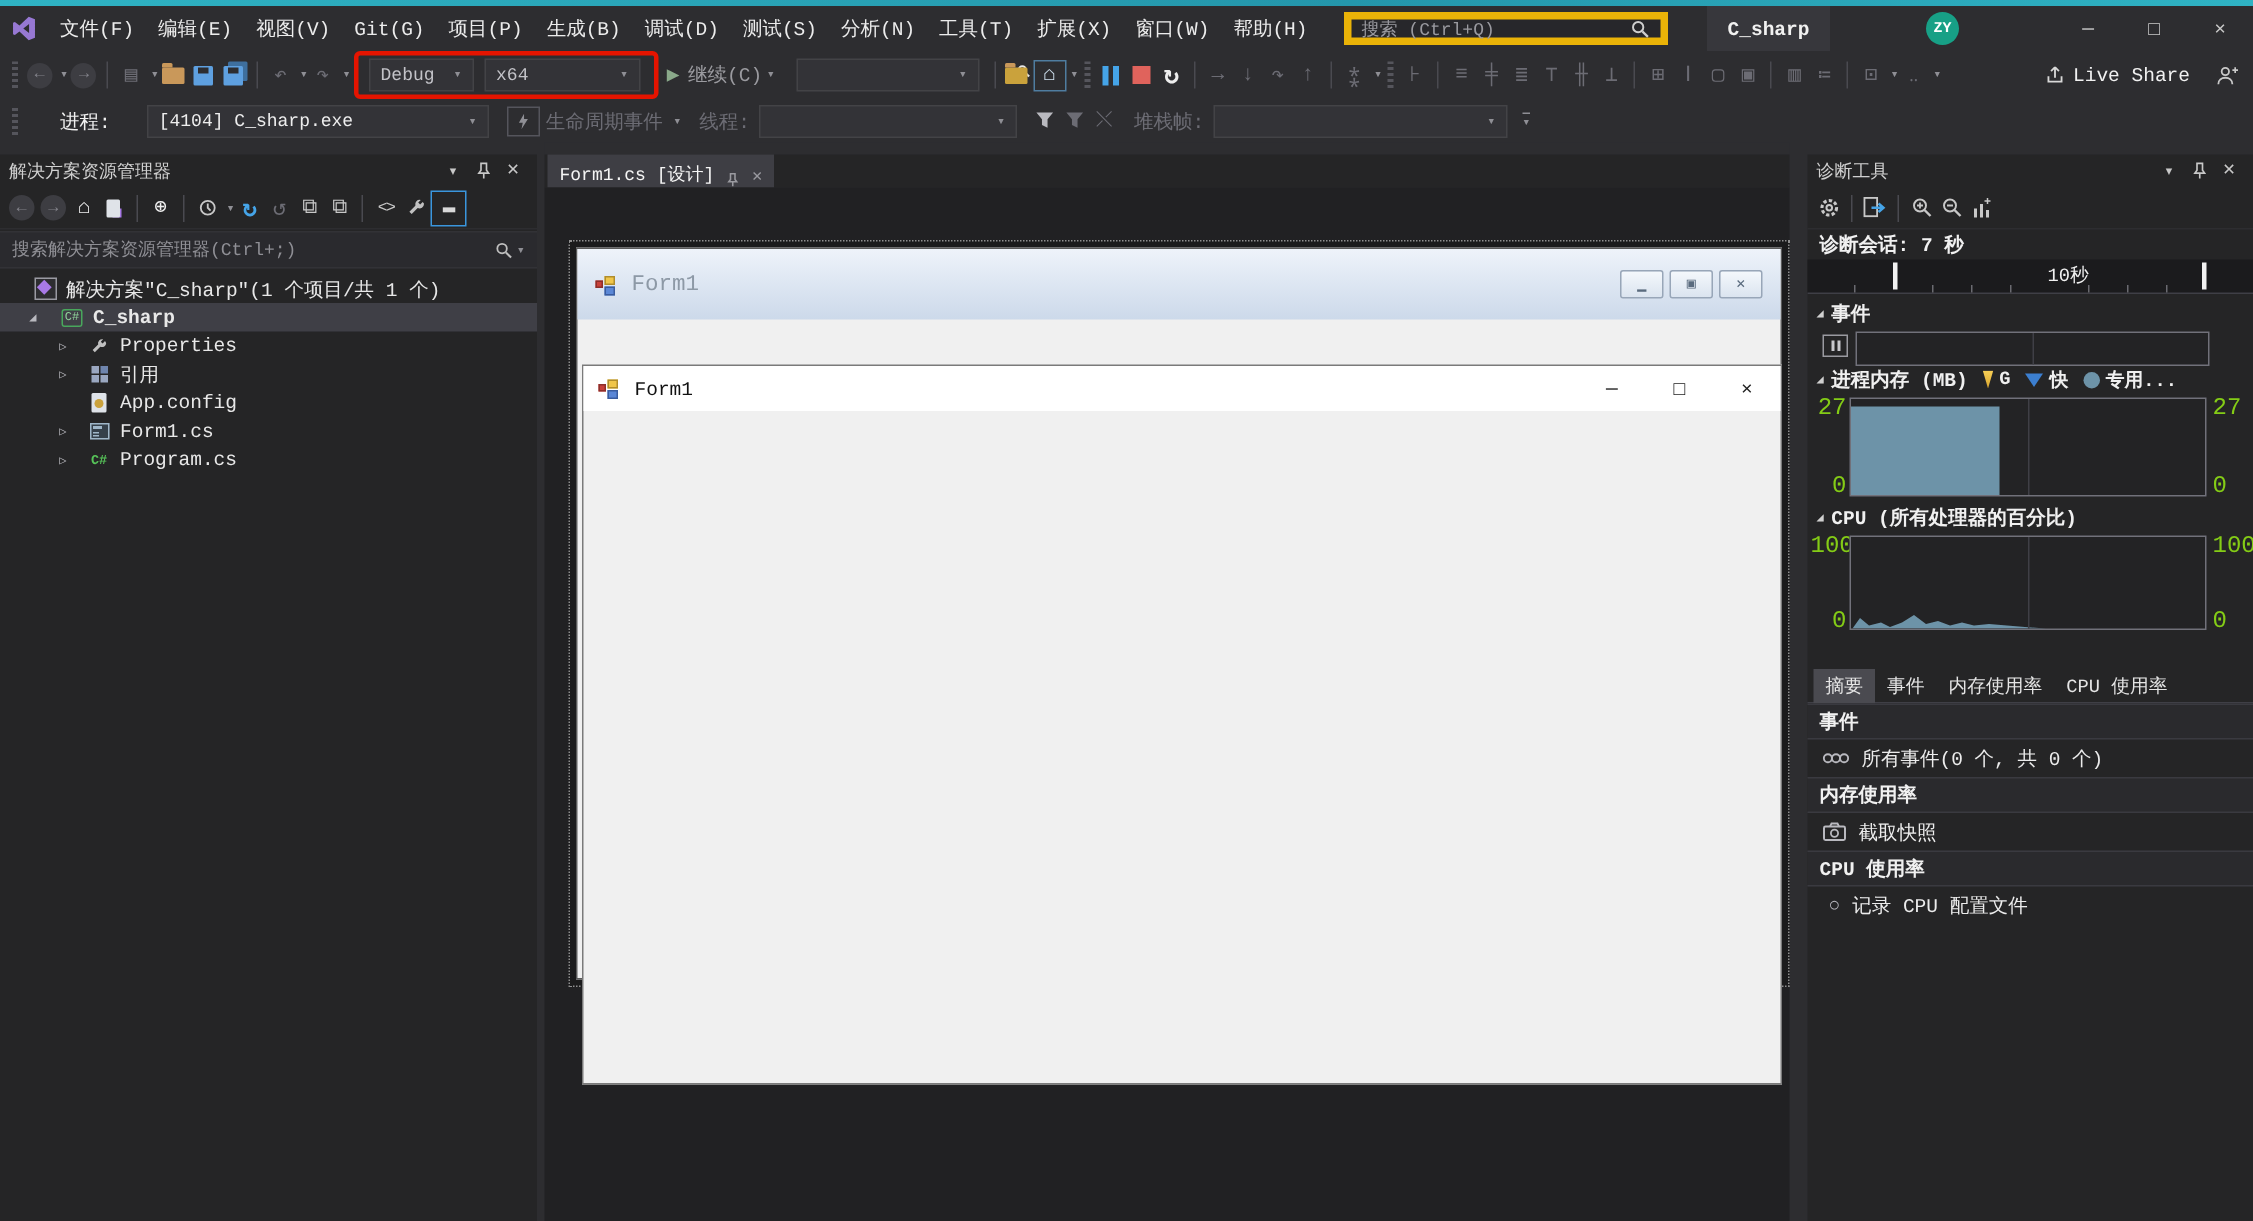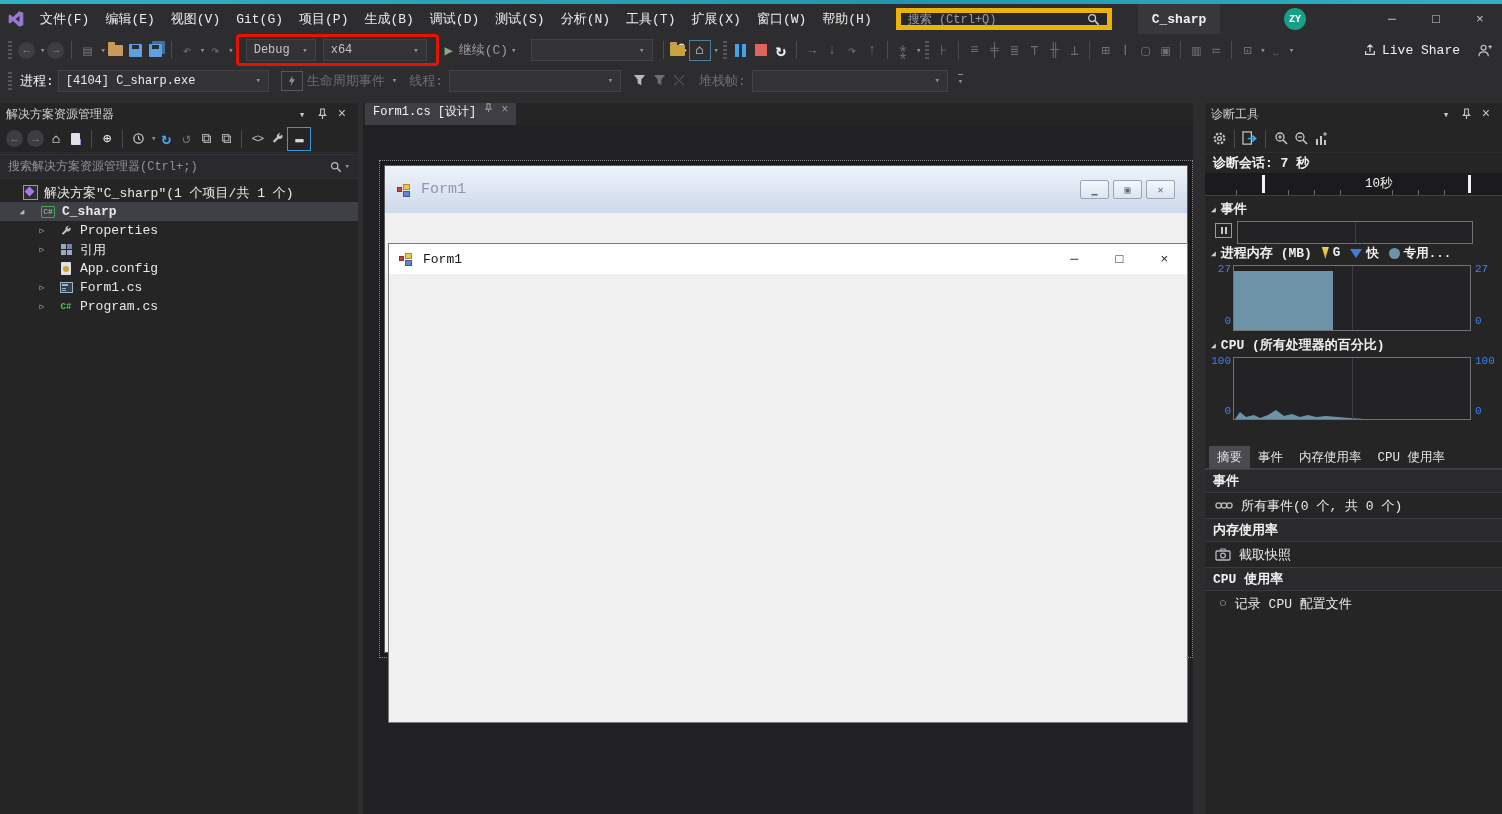--- a/index.html
+++ b/index.html
@@ -62,21 +62,21 @@
   .refico i:nth-child(2){background:#6f85ad}
   .doc{width:10px;height:13px;background:#dfe3e8;border-radius:1px;position:relative}
   .doc i{position:absolute;left:2px;top:4px;width:6px;height:6px;border-radius:50%;background:#caa23c}
   .formico{width:13px;height:11px;border:1px solid #9fb6c8;box-sizing:border-box;position:relative;background:#35404a}
   .formico:before{content:"";position:absolute;left:1px;top:1px;right:4px;height:2px;background:#9fb6c8}
   .formico:after{content:"";position:absolute;left:1px;top:5px;width:4px;height:1px;background:#9fb6c8;box-shadow:0 2px 0 #9fb6c8}
   .solico{width:13px;height:13px;border:1px solid #9a9aa2;position:relative;background:#2d2d30}
   .solico i{position:absolute;left:2px;top:2px;width:7px;height:7px;background:#a879e6;transform:rotate(45deg)}
   
   #tabbar{position:absolute;top:8px;left:0;right:0;height:22px;background:#252526;display:flex}
-  .tab{background:#3e3e44;color:#f5f5f5;display:flex;align-items:flex-start;padding:0 8px;font-size:12px;gap:8px}
+  .tab{background:#3e3e44;color:#f5f5f5;display:flex;align-items:flex-end;padding:0 8px;font-size:12px;gap:8px}
   #canvas{position:absolute;top:30px;left:0;right:0;bottom:0;background:#212123}
   #designer{position:absolute;left:16px;top:35px;width:814px;height:498px;border:1px dotted #8f8f8f;background:#1b1b1c;padding:4px;box-sizing:border-box}
   #dform{width:100%;height:100%;background:#f0f0f0;border:1px solid #5a5a5a;box-sizing:border-box}
   #dtitle{height:47px;background:linear-gradient(#eef3fa,#ccd9ea);display:flex;align-items:center;padding:0 12px;color:#8d99a6;font-size:15px;gap:8px}
   .dbtn{width:27px;height:17px;border:1px solid #98a6b8;border-radius:2px;background:linear-gradient(#f4f8fc,#dbe4ef);
         color:#5a6b7e;font-size:10px;display:flex;align-items:center;justify-content:center;margin-left:4px}
   #appform{position:absolute;left:25px;top:118px;width:800px;height:480px;background:#f0f0f0;border:1px solid #7a7a7a;box-sizing:border-box;z-index:5}
   #apptitle{height:30px;background:#fff;display:flex;align-items:center;padding-left:10px;color:#111;font-size:13px;gap:8px}
   .abtn{width:45px;height:29px;display:flex;align-items:center;justify-content:center;color:#222;font-size:13px;font-weight:300}
   .wfico{width:16px;height:14px;position:relative}
@@ -85,21 +85,21 @@
   .wfico .y{left:6px;top:1px;width:7px;height:6px;background:#f0c64a;border:1px solid #b08d2c;box-sizing:border-box}
   .wfico .b{left:6px;top:8px;width:7px;height:6px;background:#5b87d6;border:1px solid #3a5c9e;box-sizing:border-box}
   
   .dsec{display:flex;align-items:center;padding:0 6px;font-weight:bold;color:#f0f0f0;height:18px;gap:5px}
   .dsec .tri{font-size:8px;color:#d0d0d0}
   #ruler{position:absolute;left:0;right:0;top:70px;height:22px;background:#1b1b1d;border-bottom:1px solid #3f3f46}
   .tick{position:absolute;bottom:0;width:1px;height:5px;background:#6a6a70}
   .btick{position:absolute;top:2px;width:3px;height:18px;background:#f2f2f2}
   .plot{position:absolute;left:28px;width:238px;border:1px solid #71717a;box-sizing:border-box;background:#232325}
   .vline{position:absolute;left:50%;top:0;bottom:0;width:1px;background:#3f3f46}
-  .axlab{position:absolute;font-size:11px;color:#3b82f6;width:24px}
+  .axlab{position:absolute;font-size:16px;color:#84cc16;width:24px}
   .axr{left:270px;width:26px}
   #memfill{position:absolute;left:0;bottom:0;background:#6d93a8}
   .dtabs{position:absolute;left:0;right:0;top:343px;height:22px;display:flex;align-items:center;padding-left:4px;border-bottom:1px solid #3f3f46}
   .dtab{padding:3px 8px;font-size:12.5px;color:#e5e5e5}
   .dtab.act{background:#4a4a50}
   .shead{display:flex;align-items:center;height:22px;padding:0 8px;font-weight:bold;border-bottom:1px solid #3a3a40;border-top:1px solid #3a3a40;background:#2a2a2d}
   .sitem{display:flex;align-items:center;height:25px;padding:0 10px;gap:8px;color:#ececec}
   .evbox{position:absolute;left:32px;top:118px;width:234px;height:21px;border:1px solid #71717a;background:#232325}
   .evico{width:15px;height:13px;border:1px solid #9a9aa0;display:flex;align-items:center;justify-content:center;gap:2px}
   .evico i{width:2px;height:7px;background:#c8c8cc}
@@ -255,22 +255,22 @@
       <svg width="15" height="15" viewBox="0 0 16 16">
           <circle cx="7" cy="5" r="2.6" fill="none" stroke="#c8c8c8" stroke-width="1.3"></circle>
           <path d="M2 14c0-3 2.2-4.6 5-4.6s5 1.6 5 4.6" fill="none" stroke="#c8c8c8" stroke-width="1.3"></path>
           <path d="M12 4h4M14 2v4" stroke="#c8c8c8" stroke-width="1.2"></path>
         </svg>
     </span>
   </div>
 
   <div id="toolbar3" class="abs">
     <span class="grip"></span>
-    <span style="margin:0 4px">进程:</span>
-    <span class="dd" style="width:211px;color:#eee">
+    <span style="margin:0 24px">进程:</span>
+    <span class="dd" style="width:228px;color:#eee">
       <span>[4104] C_sharp.exe</span>
         <span class="dcaret">▾</span>
     </span>
     <span class="ib" style="margin-left:12px;border:1px solid #55555c;width:18px;height:18px">
       <svg width="9" height="12" viewBox="0 0 10 14">
           <path d="M6 1 2 8h3l-1 5 5-8H6z" fill="#8f8f95"></path>
         </svg>
     </span>
     <span class="gray" style="margin:0 4px">生命周期事件</span>
     <span class="caret">▾</span>

